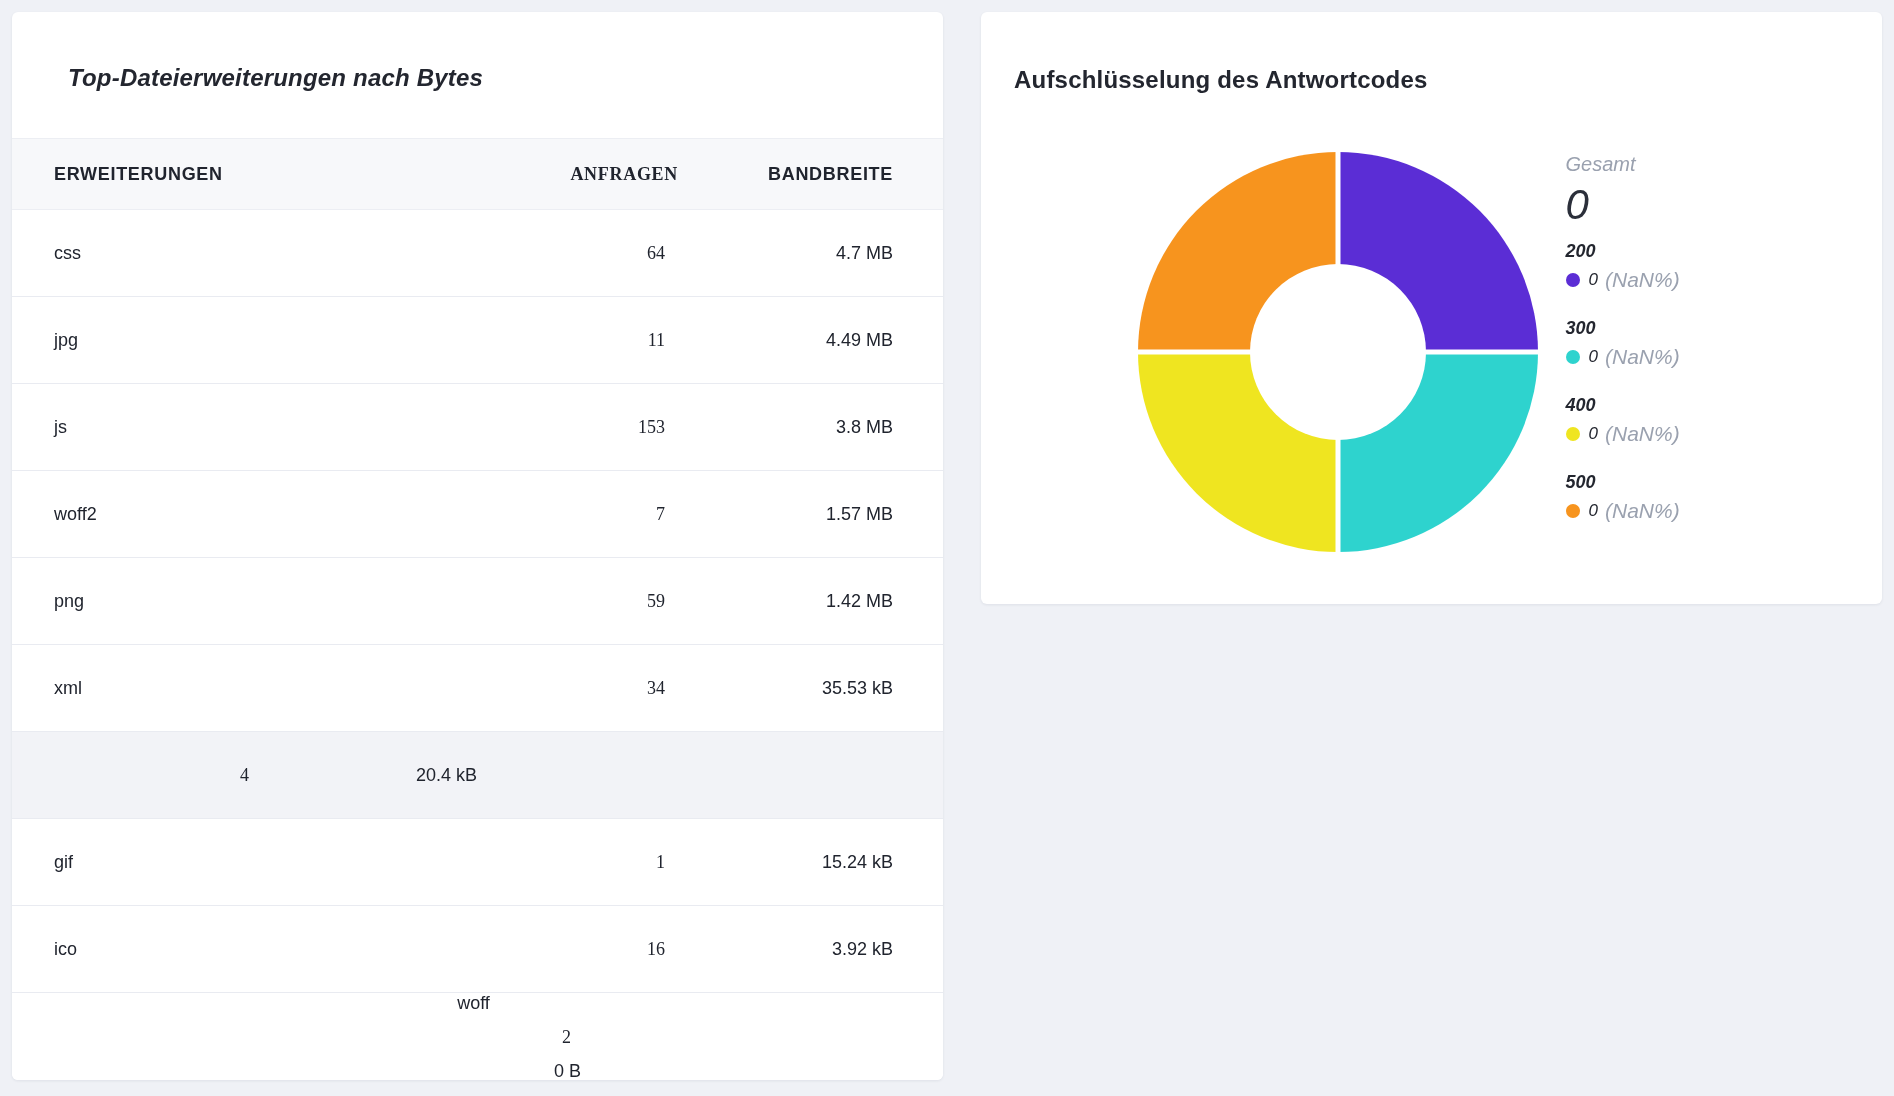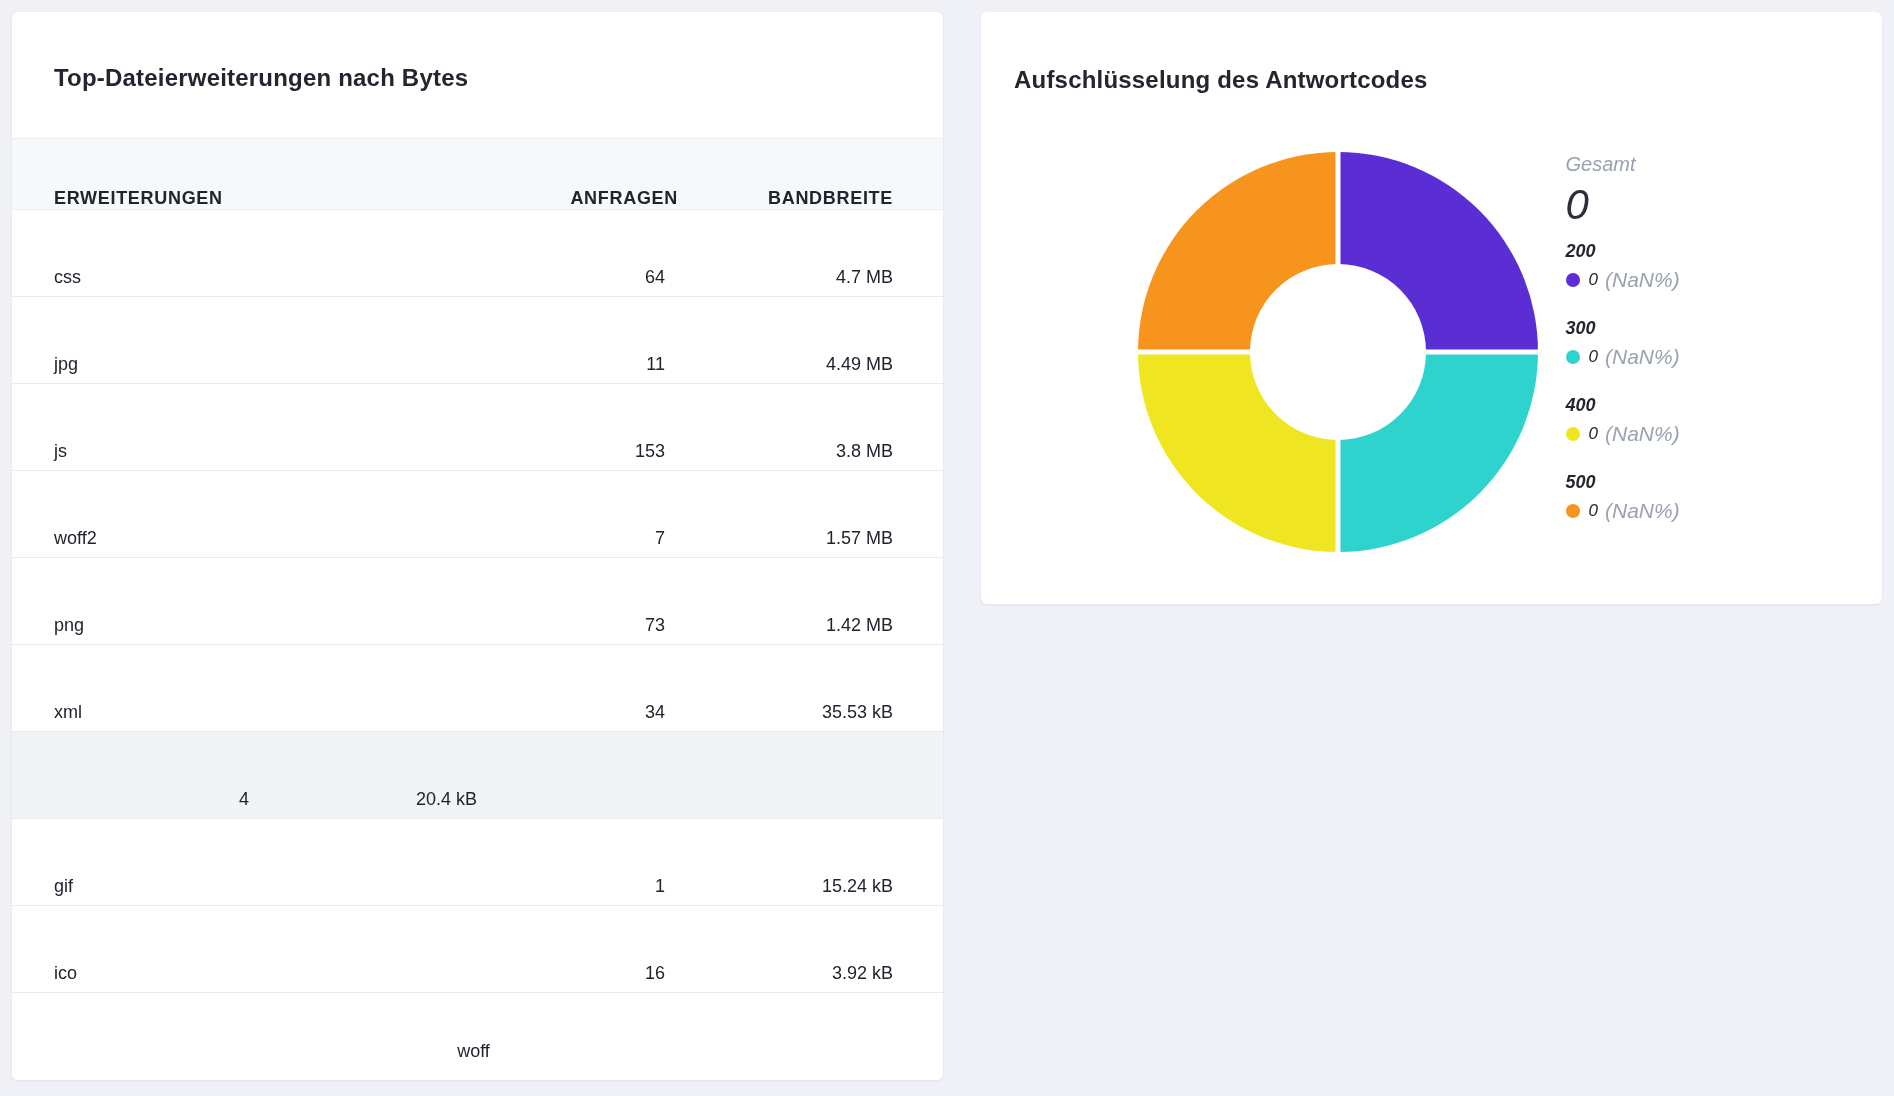--- a/index.html
+++ b/index.html
@@ -30,21 +30,21 @@
     flex: 1;
     min-height: 592px;
     padding-bottom: 36px;
   }
   .card-title {
     font-size: 24px;
     font-weight: 700;
     color: #23262f;
     letter-spacing: 0.2px;
   }
-  .card-extensions .card-title { padding: 52px 42px 46px 42px; }
+  .card-extensions .card-title { padding: 52px 42px 46px 56px; font-style: italic; }
   .card-responses .card-title { padding: 54px 46px 0 33px; }
 
   
   .table-header {
     display: flex;
     align-items: center;
     height: 72px;
     background: #f7f8fa;
     border-top: 1px solid #eceef3;
     border-bottom: 1px solid #eceef3;
@@ -61,23 +61,23 @@
     display: flex;
     align-items: center;
     height: 87px;
     padding: 0 50px 0 42px;
     border-bottom: 1px solid #e9ebf1;
     background: #ffffff;
     gap: 13px;
   }
   .table-row:last-child { border-bottom: none; flex-direction: column; }
   .table-row.is-highlighted { background: #f2f3f7; }
-  .cell { font-size: 18px; color: #20242e; margin-top: 48px; }
+  .cell { font-size: 18px; color: #20242e; }
   .cell-ext { flex: 1; text-align: left; }
-  .cell-req { width: 195px; text-align: right; }
+  .cell-req { width: 195px; text-align: right; font-family: Liberation Serif, serif; }
   .cell-bw  { width: 215px; text-align: right; }
 
   
   .chart-row {
     display: flex;
     justify-content: center;
     align-items: flex-start;
     margin-top: 58px;
     padding: 0 30px;
     font-style: italic;
@@ -187,21 +187,21 @@
     <div class="cell cell-req">153</div>
     <div class="cell cell-bw">3.8 MB</div>
   </div>
       <div class="table-row">
     <div class="cell cell-ext">woff2</div>
     <div class="cell cell-req">7</div>
     <div class="cell cell-bw">1.57 MB</div>
   </div>
       <div class="table-row">
     <div class="cell cell-ext">png</div>
-    <div class="cell cell-req">73</div>
+    <div class="cell cell-req">59</div>
     <div class="cell cell-bw">1.42 MB</div>
   </div>
       <div class="table-row">
     <div class="cell cell-ext">xml</div>
     <div class="cell cell-req">34</div>
     <div class="cell cell-bw">35.53 kB</div>
   </div>
       <div class="table-row is-highlighted">
     <div class="cell cell-req">4</div>
     <div class="cell cell-bw">20.4 kB</div>

